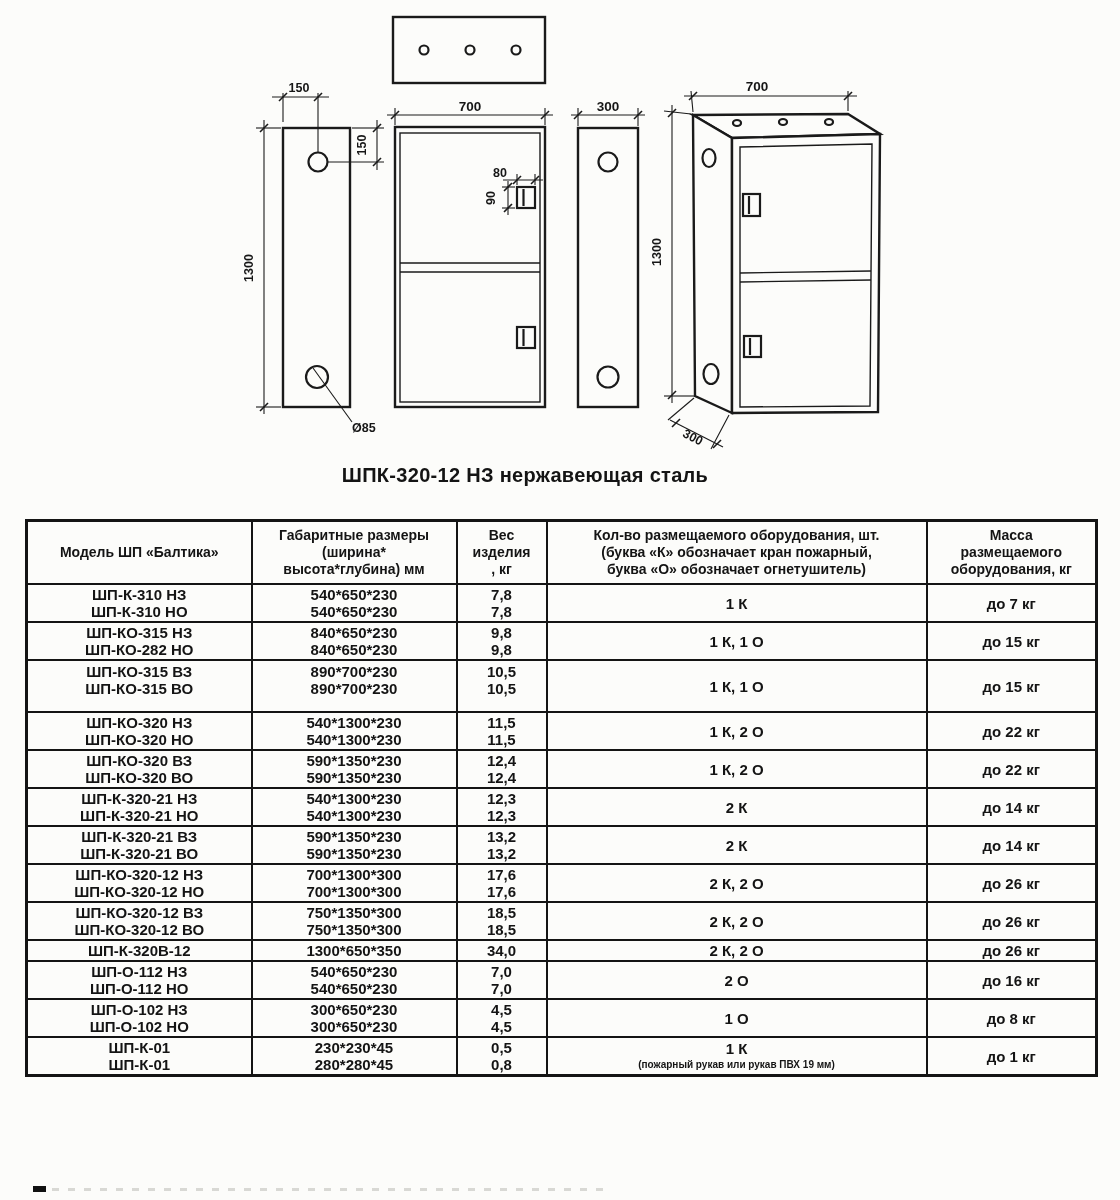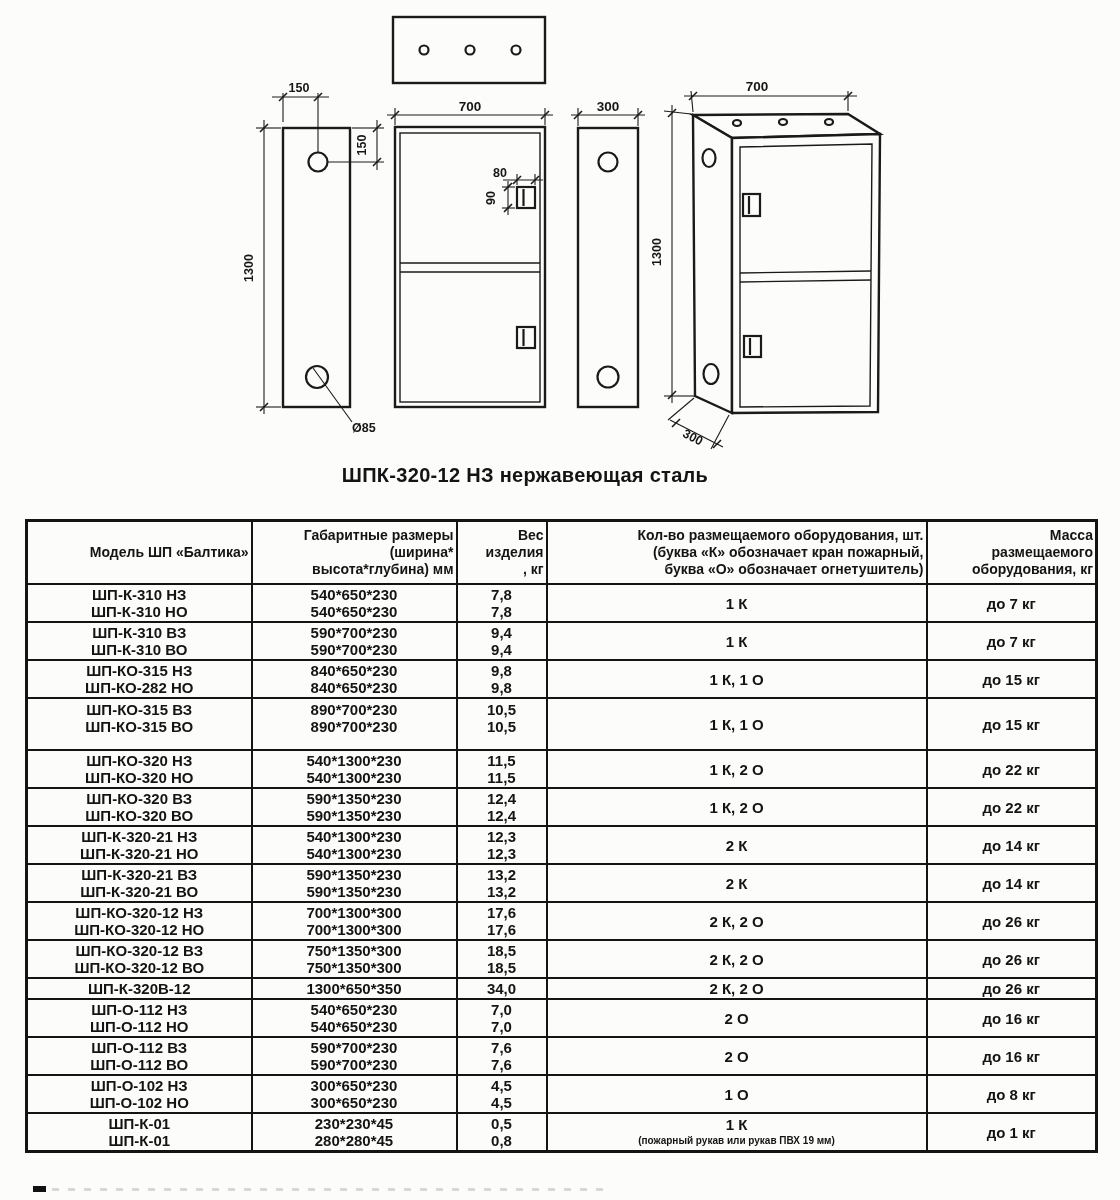--- a/index.html
+++ b/index.html
@@ -22,21 +22,21 @@
   }
   table.spec{
     position:absolute;left:25px;top:519px;width:1070px;
     border-collapse:collapse;table-layout:fixed;
     color:#141414;font-weight:700;
   }
   table.spec,table.spec th,table.spec td{border:2px solid #141414}
   table.spec{border:3px solid #141414}
   table.spec th{
     font-size:14px;line-height:17px;white-space:pre-line;
-    text-align:right;vertical-align:middle;padding:5px 2px;font-weight:700;
+    text-align:center;vertical-align:middle;padding:5px 2px;font-weight:700;
   }
   table.spec td{
     font-size:15px;line-height:17px;text-align:center;vertical-align:middle;
     padding:1px 2px;
   }
   tr.tall{height:52px}
   tr.tall td.c-model,tr.tall td.c-size,tr.tall td.c-weight{vertical-align:top;padding-top:2px}
   td .eq-note{font-size:10px;line-height:15px}
   .cut-note{position:absolute;left:33px;top:1186px;width:13px;height:6px;background:#111}
   .cut-smudge{position:absolute;left:52px;top:1188px;width:560px;height:3px;
@@ -220,40 +220,20 @@
         </td>
         <td class="c-equip">
           <div>1 К</div>
         </td>
         <td class="c-mass">
           <div>до 7 кг</div>
         </td>
       </tr>
       <tr>
         <td class="c-model">
-          <div>ШП-К-310 ВЗ</div>
-          <div>ШП-К-310 ВО</div>
-        </td>
-        <td class="c-size">
-          <div>590*700*230</div>
-          <div>590*700*230</div>
-        </td>
-        <td class="c-weight">
-          <div>9,4</div>
-          <div>9,4</div>
-        </td>
-        <td class="c-equip">
-          <div>1 К</div>
-        </td>
-        <td class="c-mass">
-          <div>до 7 кг</div>
-        </td>
-      </tr>
-      <tr>
-        <td class="c-model">
           <div>ШП-КО-315 НЗ</div>
           <div>ШП-КО-282 НО</div>
         </td>
         <td class="c-size">
           <div>840*650*230</div>
           <div>840*650*230</div>
         </td>
         <td class="c-weight">
           <div>9,8</div>
           <div>9,8</div>
@@ -437,40 +417,20 @@
         </td>
         <td class="c-equip">
           <div>2 О</div>
         </td>
         <td class="c-mass">
           <div>до 16 кг</div>
         </td>
       </tr>
       <tr>
         <td class="c-model">
-          <div>ШП-О-112 ВЗ</div>
-          <div>ШП-О-112 ВО</div>
-        </td>
-        <td class="c-size">
-          <div>590*700*230</div>
-          <div>590*700*230</div>
-        </td>
-        <td class="c-weight">
-          <div>7,6</div>
-          <div>7,6</div>
-        </td>
-        <td class="c-equip">
-          <div>2 О</div>
-        </td>
-        <td class="c-mass">
-          <div>до 16 кг</div>
-        </td>
-      </tr>
-      <tr>
-        <td class="c-model">
           <div>ШП-О-102 НЗ</div>
           <div>ШП-О-102 НО</div>
         </td>
         <td class="c-size">
           <div>300*650*230</div>
           <div>300*650*230</div>
         </td>
         <td class="c-weight">
           <div>4,5</div>
           <div>4,5</div>

